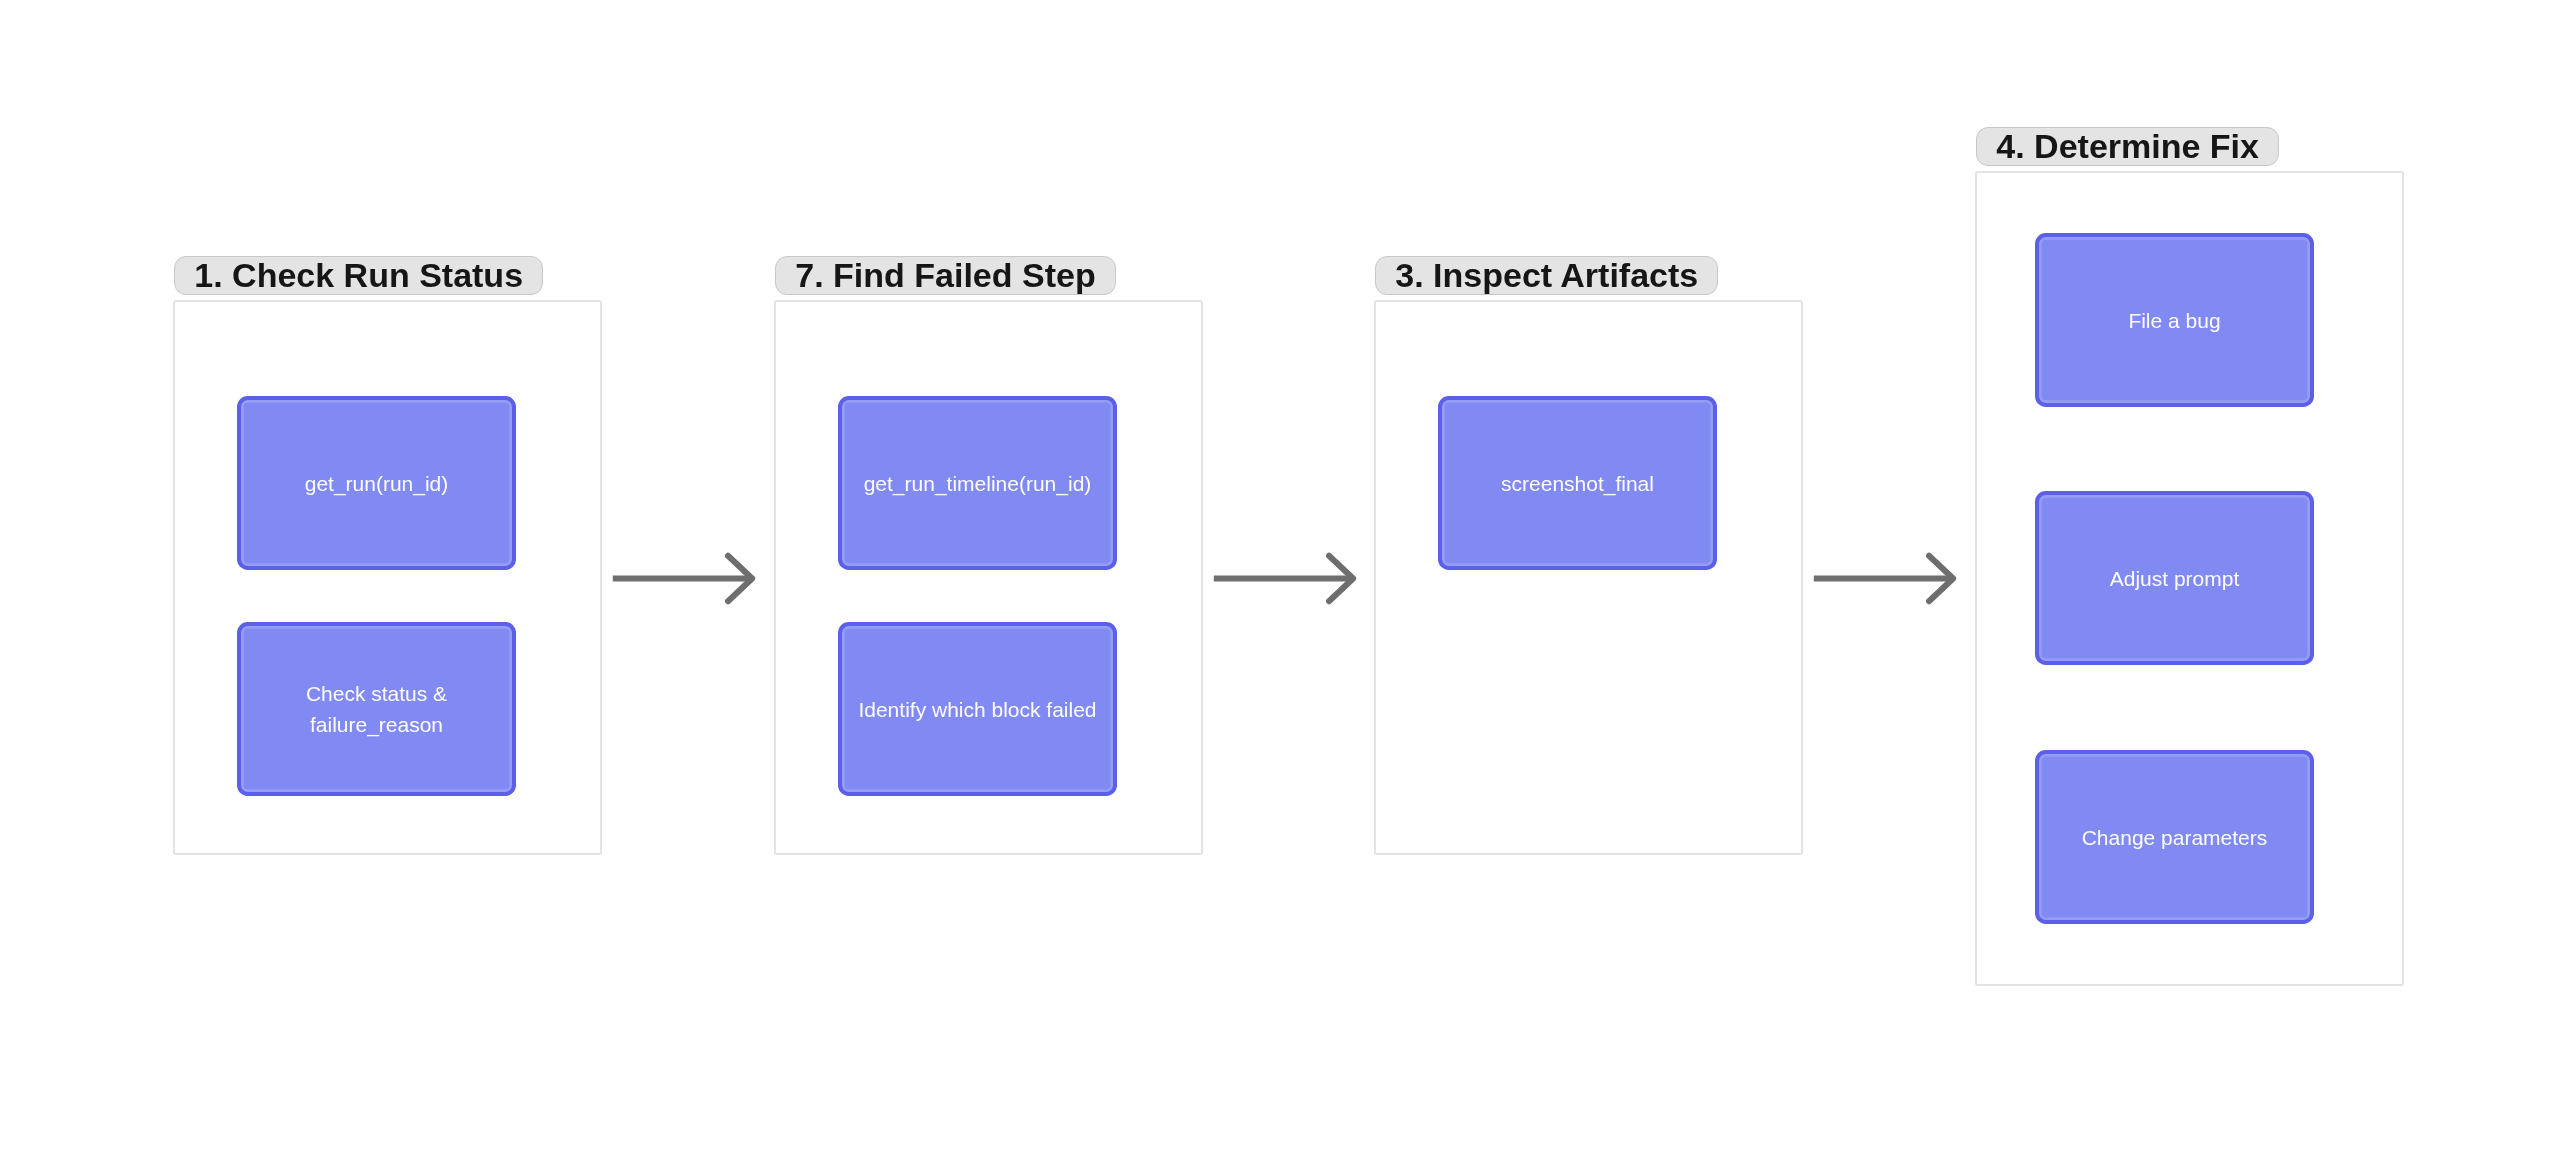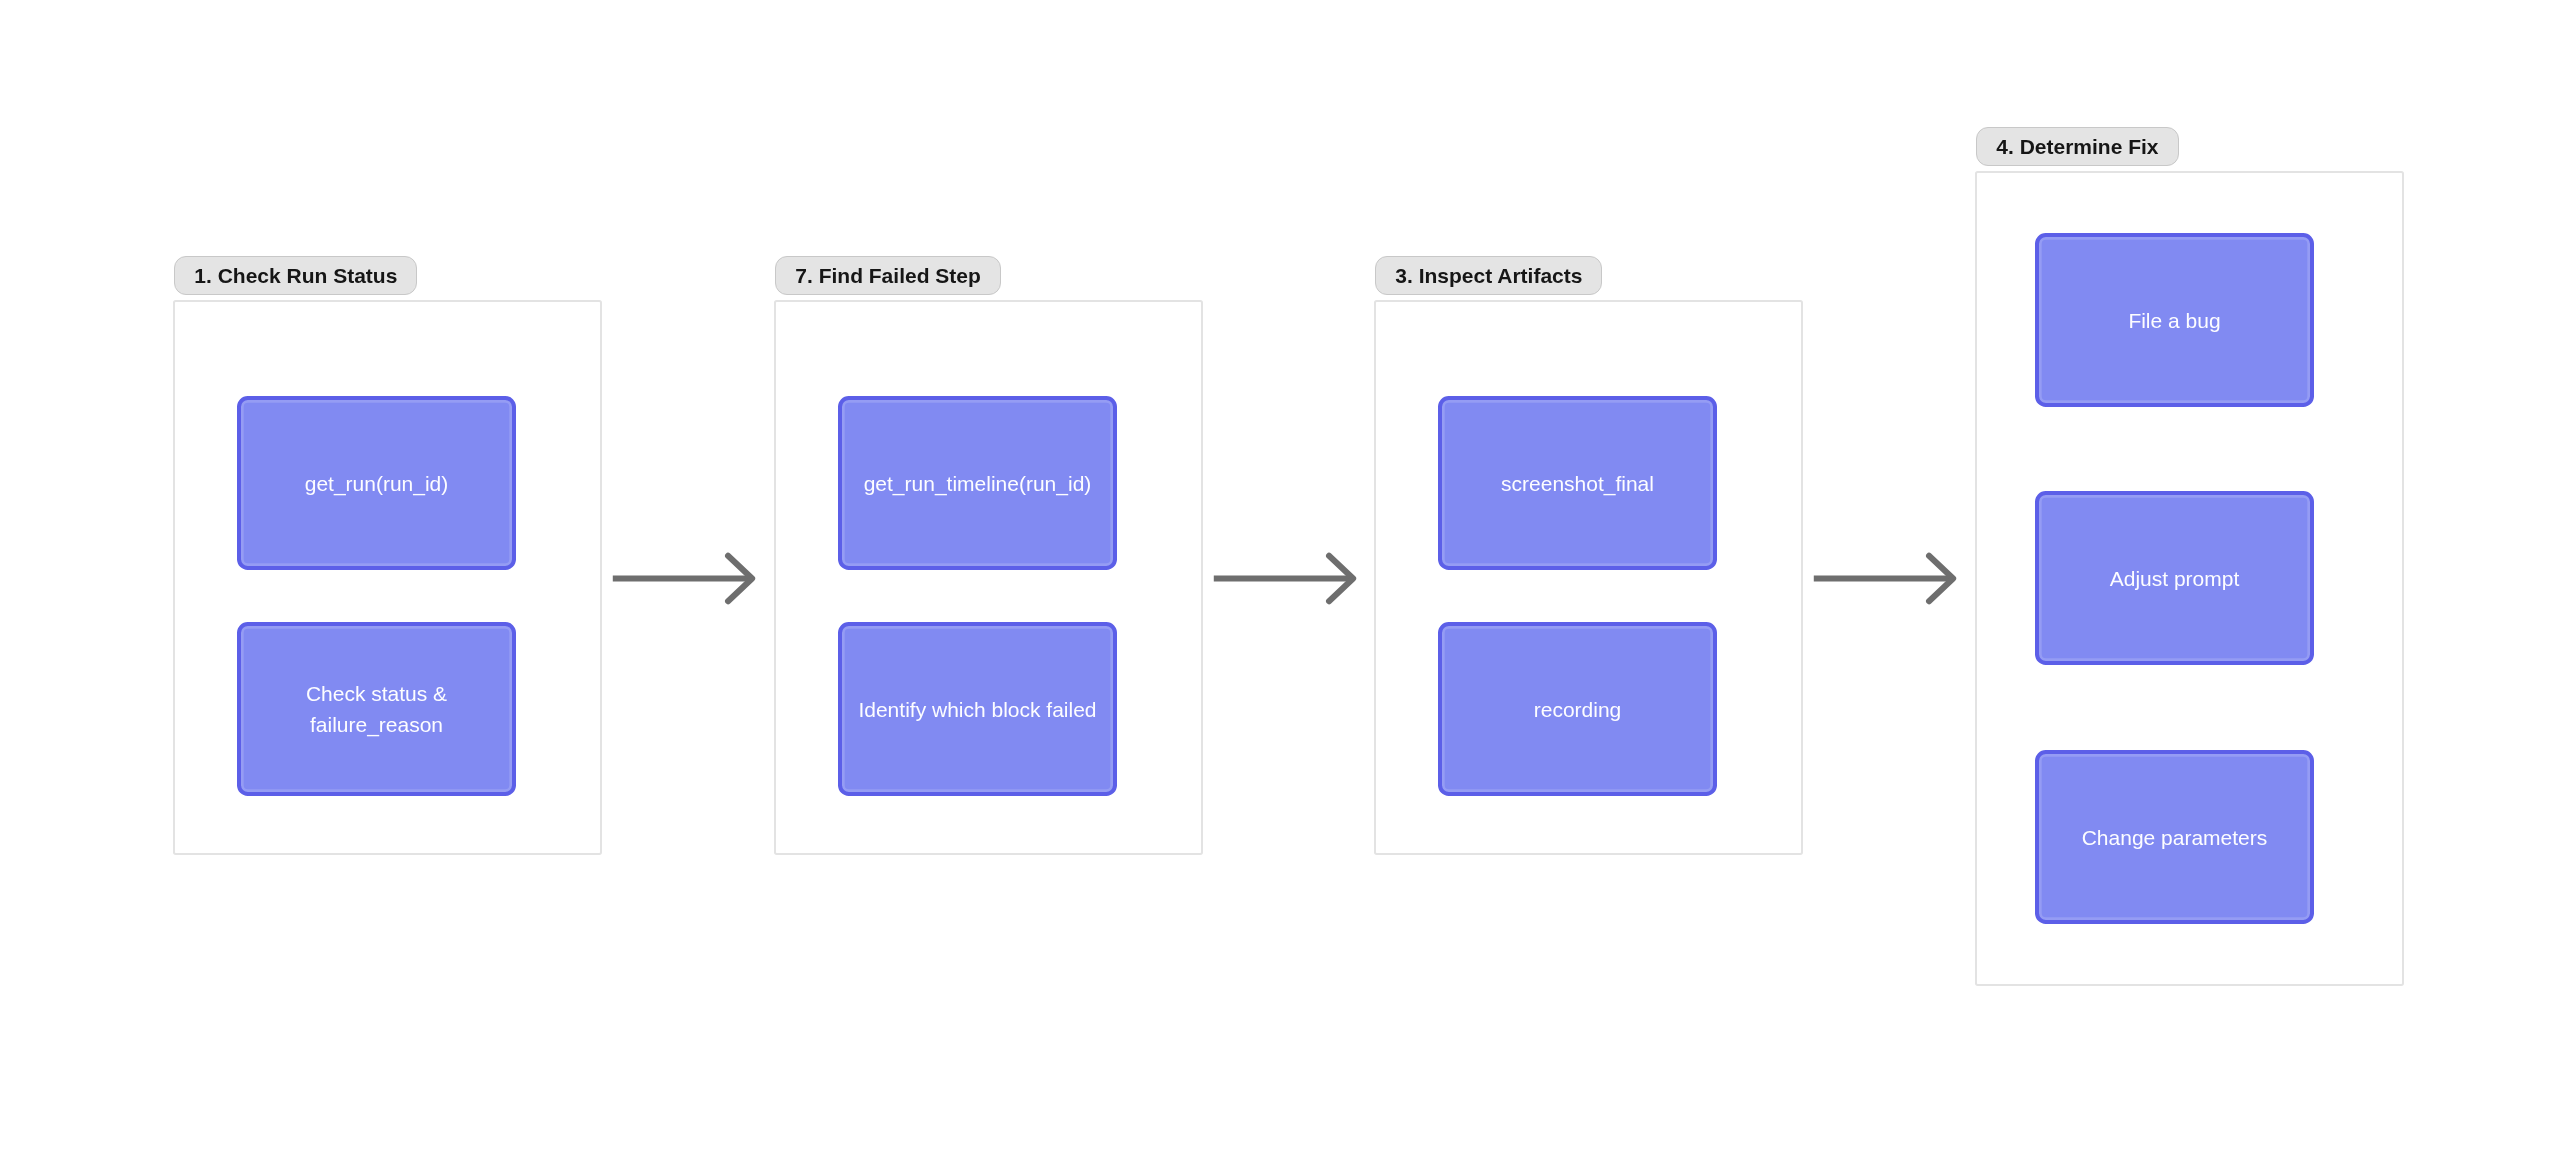--- a/index.html
+++ b/index.html
@@ -31,21 +31,21 @@
     left: 1.3px;
     top: 0;
     height: 39px;
     display: inline-flex;
     align-items: center;
     padding: 0 19px;
     background: #e4e4e4;
     border: 1.3px solid #c8c8c8;
     border-radius: 12px;
     box-sizing: border-box;
-    font-size: 21px;
+    font-size: 34px;
     font-weight: 600;
     color: #161616;
     white-space: nowrap;
     z-index: 2;
   }
   .node {
     position: absolute;
     width: 279px;
     height: 174px;
     background: #818af2;
@@ -136,23 +136,20 @@
       <path d="M176 16 L212 50 L176 84" stroke="#6e6e6e" stroke-width="9" fill="none" stroke-linecap="round" stroke-linejoin="round"></path>
     </svg>
   </div>
 
   <section class="group g3">
     <div class="group-pill">3. Inspect Artifacts</div>
     <div class="group-frame"></div>
     <div class="node node-1">
       <span>screenshot_final</span>
     </div>
-    <div class="node node-2">
-      <span>recording</span>
-    </div>
   </section>
 
   <div class="arrow arrow-3">
     <svg viewBox="0 0 234 100" xmlns="http://www.w3.org/2000/svg">
       <path d="M4 50 H209" stroke="#6e6e6e" stroke-width="9" fill="none"></path>
       <path d="M176 16 L212 50 L176 84" stroke="#6e6e6e" stroke-width="9" fill="none" stroke-linecap="round" stroke-linejoin="round"></path>
     </svg>
   </div>
 
   <section class="group g4">

